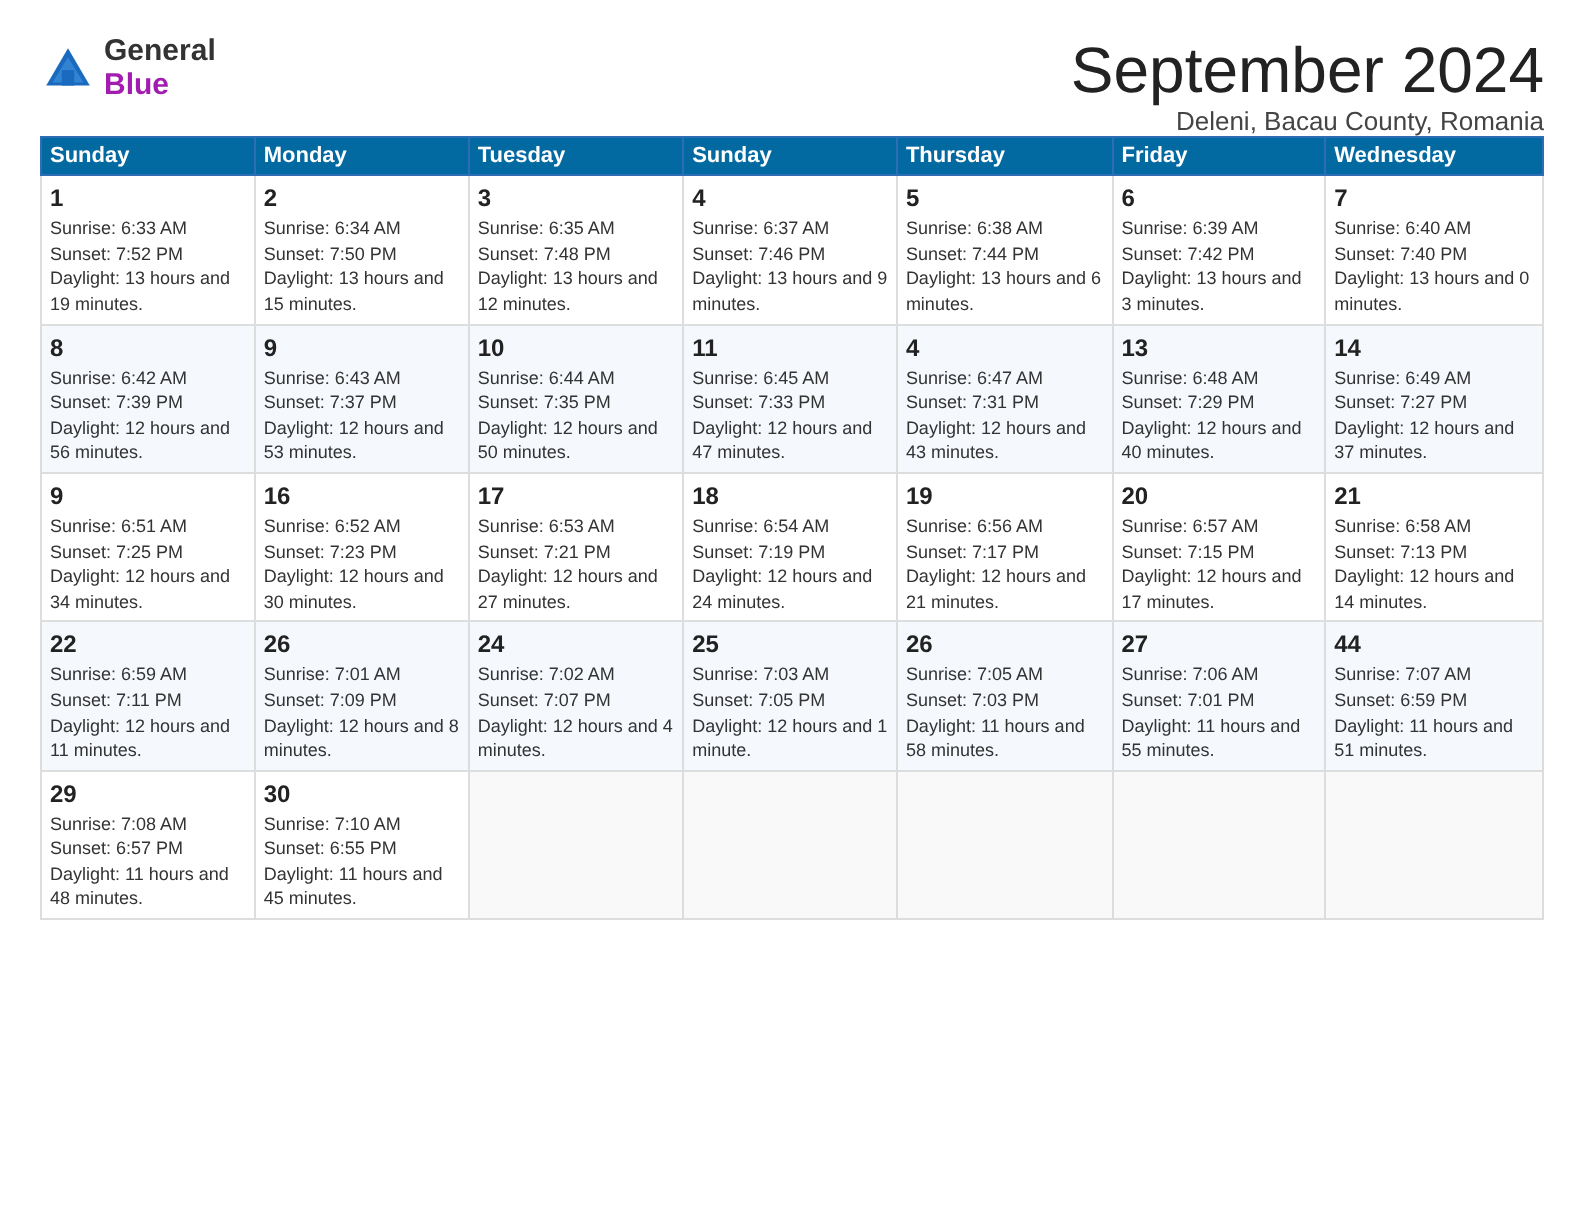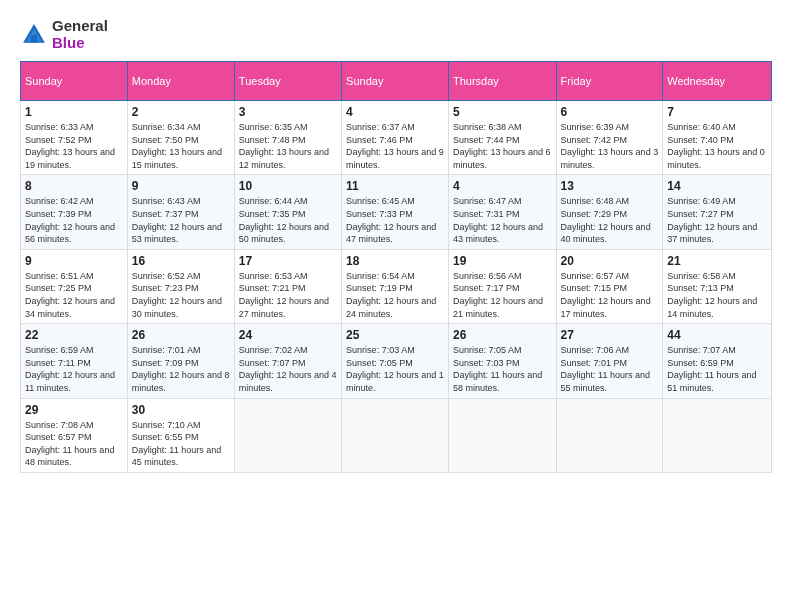--- a/index.html
+++ b/index.html
@@ -13,21 +13,20 @@
     .page {
       width: 792px;
       height: 612px;
       padding: 18px 20px 10px 20px;
       background: #fff;
     }
     .header {
       display: flex;
       justify-content: space-between;
       align-items: flex-start;
-      margin-bottom: 10px;
     }
     .logo {
       display: flex;
       align-items: center;
       gap: 4px;
     }
     .logo-text {
       display: flex;
       flex-direction: column;
       line-height: 1.1;
@@ -58,26 +57,26 @@
     .subtitle {
       font-size: 13px;
       color: #444;
     }
     .calendar {
       width: 100%;
       border-collapse: collapse;
       font-size: 9.5px;
     }
     .calendar th {
-      background: #ec4899;
+      background: #0369a1;
       color: #fff;
-      padding: 13px 4px;
+      padding: 3px 4px;
       text-align: left;
       font-size: 11px;
-      font-weight: normal;
+      font-weight: bold;
       border: 1px solid #2e6db4;
     }
     .calendar td {
       vertical-align: top;
       border: 1px solid #ddd;
       padding: 4px 4px 3px 4px;
       width: 113px;
       min-height: 68px;
       background: #fff;
     }
@@ -112,20 +111,24 @@
       <svg class="logo-icon" viewBox="0 0 36 36">
         <polygon points="18,4 32,28 4,28" fill="#1a6bbf"></polygon>
         <polygon points="18,10 28,26 8,26" fill="#4a9de8" opacity="0.5"></polygon>
         <rect x="14" y="18" width="8" height="10" fill="#1a6bbf"></rect>
       </svg>
       <div class="logo-text">
         <span class="logo-general">General</span>
         <span class="logo-blue">Blue</span>
       </div>
     </div>
+    <div class="title-block">
+      <div class="month-title">September 2024</div>
+      <div class="subtitle">Deleni, Bacau County, Romania</div>
+    </div>
   </div>
 
   <table class="calendar">
     <thead>
       <tr>
         <th>Sunday</th>
         <th>Monday</th>
         <th>Tuesday</th>
         <th>Sunday</th>
         <th>Thursday</th>

